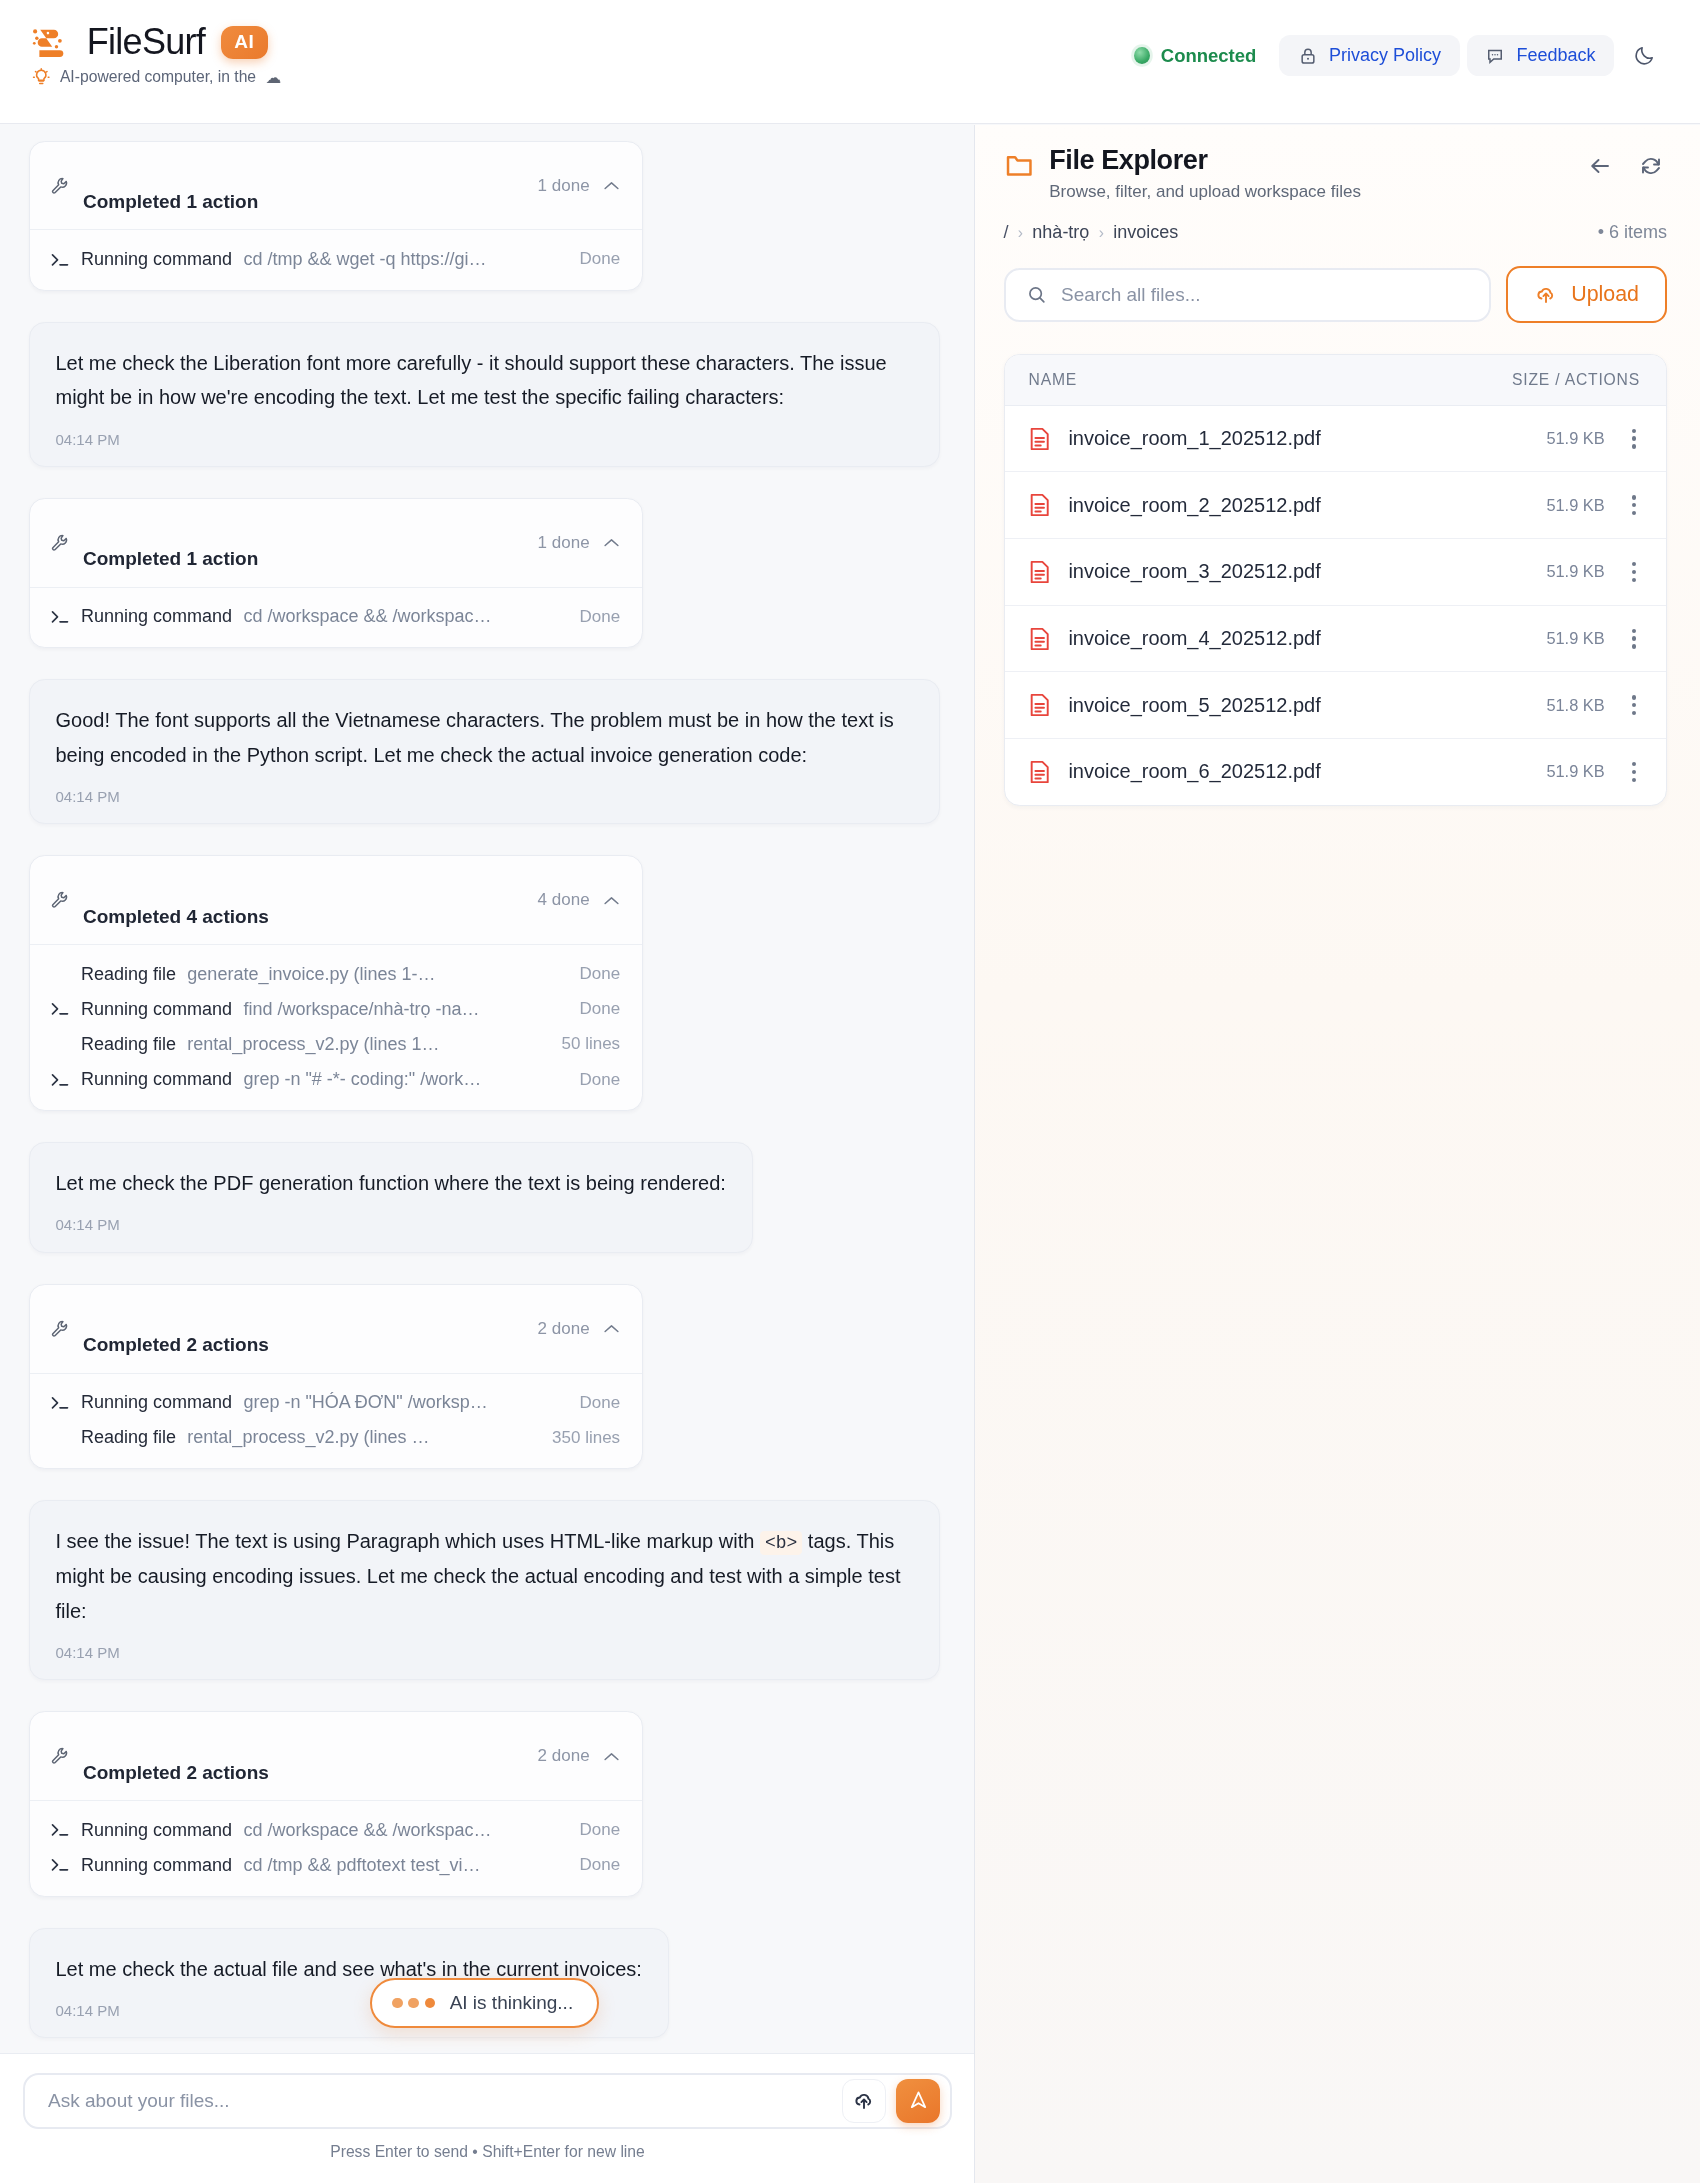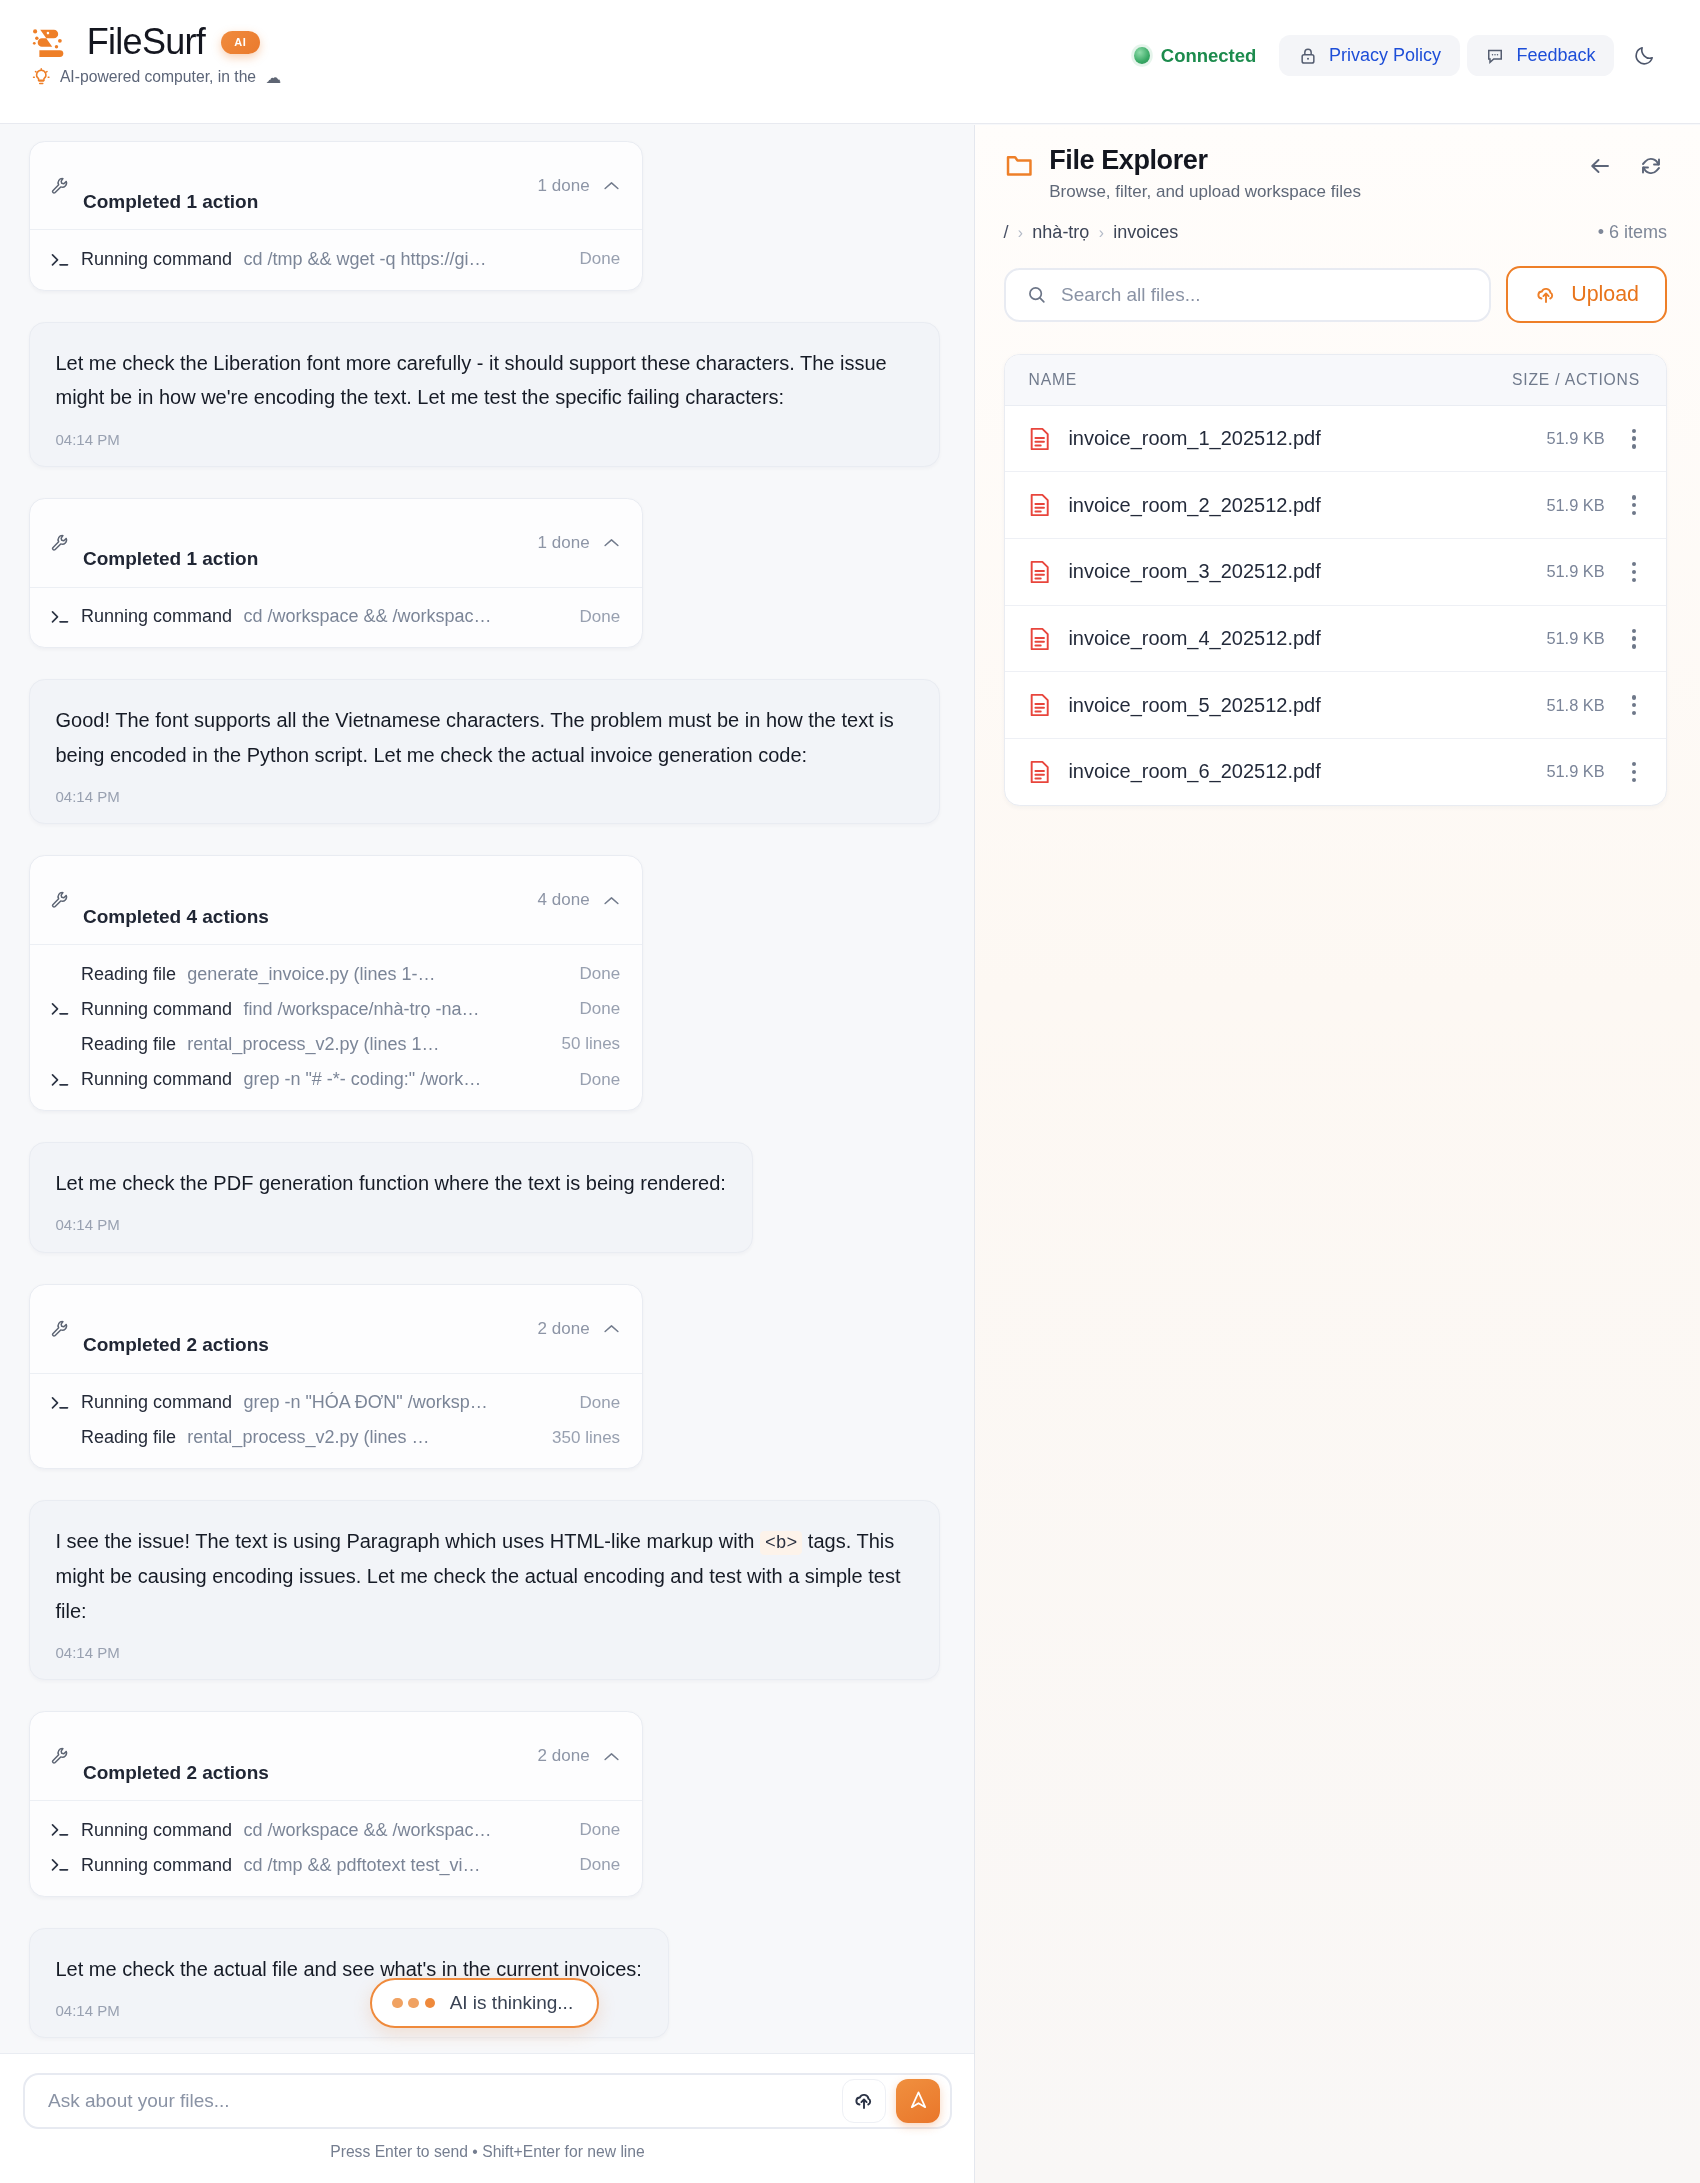--- a/index.html
+++ b/index.html
@@ -20,21 +20,21 @@
   }
   .brand-block { display: flex; flex-direction: column; gap: 4.3px; }
   .brand-row { display: flex; align-items: center; gap: 15.7px; }
   .logo-mark { width: 41px; height: 41px; flex: none; }
   .brand-name {
     font-size: 36px; font-weight: 400; letter-spacing: -0.7px;
     color: #14161f;
   }
   .ai-pill {
     background: linear-gradient(135deg,#f08b3e,#ea7a2c);
-    color: #fff; font-size: 11px; font-weight: 700;
+    color: #fff; font-size: 19px; font-weight: 700;
     border-radius: 12px; padding: 5px 13.5px 5.7px; letter-spacing: 0.4px;
     box-shadow: 0 3.6px 10px rgba(234,122,44,.35);
   }
   .brand-tag {
     display: flex; align-items: center; gap: 9.3px;
     font-size: 15.7px; color: #5c6578; margin-left: 2.1px;
   }
   .bulb-icon { width: 18.5px; height: 18.5px; flex: none; }
   .cloud-glyph { font-size: 15.7px; filter: grayscale(.25); }
 

